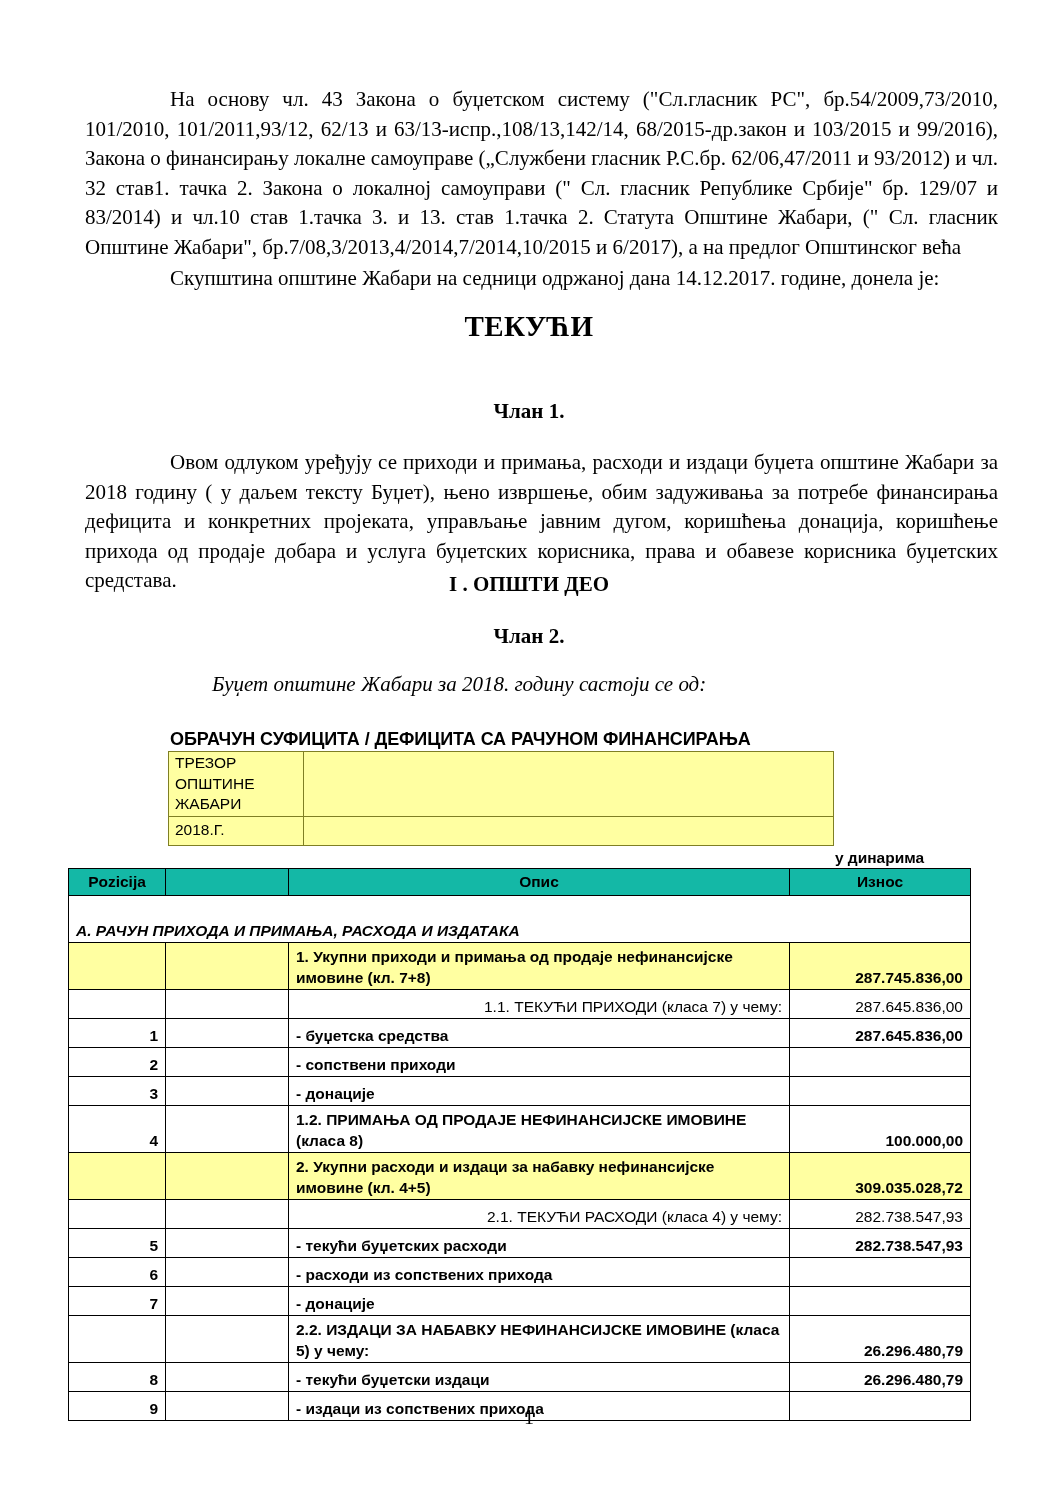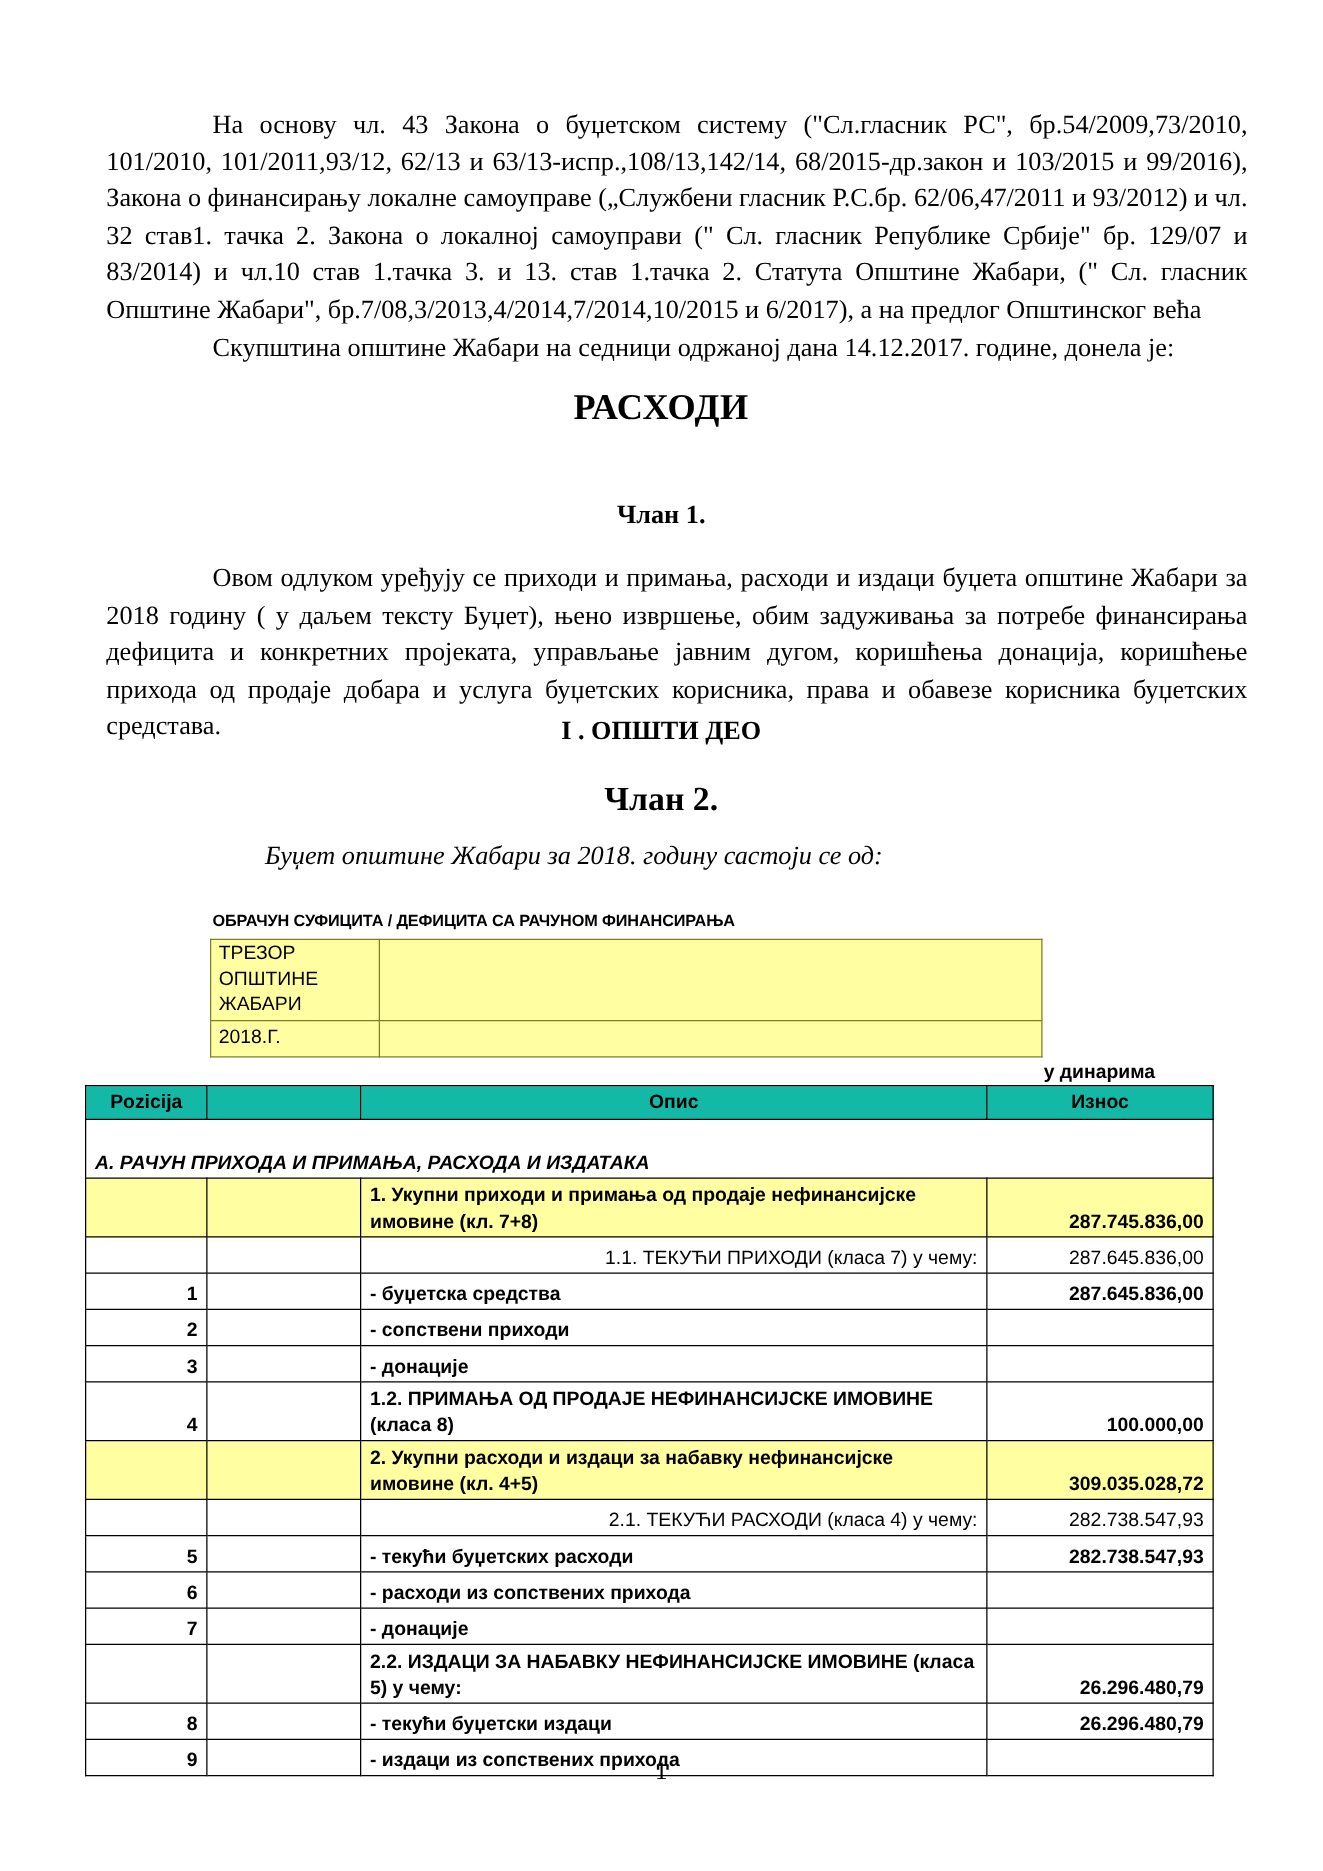--- a/index.html
+++ b/index.html
@@ -69,21 +69,21 @@
     font-size: 21px;
     font-weight: bold;
   }
   #general-part-heading {
     top: 572px;
     font-size: 21px;
     font-weight: bold;
   }
   #article2-label {
     top: 624px;
-    font-size: 27px;
+    font-size: 21px;
     font-weight: bold;
   }
 
   #budget-consists {
     position: absolute;
     top: 670px;
     left: 97px;
     width: 913px;
     font-family: "Liberation Serif", serif;
     font-size: 21px;
@@ -95,21 +95,21 @@
   
   .sheet {
     font-family: "Liberation Sans", sans-serif;
   }
 
   #surplus-heading {
     position: absolute;
     top: 729px;
     left: 170px;
     font-family: "Liberation Sans", sans-serif;
-    font-size: 13px;
+    font-size: 18px;
     font-weight: bold;
     letter-spacing: -0.1px;
     white-space: nowrap;
   }
 
   
   #treasury-box {
     position: absolute;
     top: 751px;
     left: 168px;
@@ -237,21 +237,21 @@
 <div class="page">
 
   <div class="prose" id="intro-block">
     <p>На основу чл. 43 Закона о буџетском систему ("Сл.гласник РС", бр.54/2009,73/2010, 101/2010, 101/2011,93/12, 62/13 и 63/13-испр.,108/13,142/14, 68/2015-др.закон и 103/2015 и 99/2016), Закона о финансирању локалне самоуправе („Службени гласник Р.С.бр. 62/06,47/2011 и 93/2012) и чл. 32 став1. тачка 2. Закона о локалној самоуправи (" Сл. гласник Републике Србије" бр. 129/07 и 83/2014) и чл.10 став 1.тачка 3. и 13. став 1.тачка 2. Статута Општине Жабари, (" Сл. гласник Општине Жабари", бр.7/08,3/2013,4/2014,7/2014,10/2015 и 6/2017), а на предлог Општинског већа</p>
   </div>
 
   <div class="prose" id="assembly-block">
     <p>Скупштина општине Жабари на седници одржаној дана  14.12.2017. године, донела  је:</p>
   </div>
 
-  <div class="center-line" id="decision-title-1">РАСХОДИ</div>
+  <div class="center-line" id="decision-title-1">ТЕКУЋИ</div>
 
   <div class="center-line" id="article1-label">Члан 1.</div>
   <div class="prose" id="article1-body">
     <p>Овом одлуком уређују се приходи и примања, расходи и издаци буџета општине Жабари за 2018 годину ( у даљем тексту Буџет), њено извршење, обим задуживања за потребе финансирања дефицита и конкретних пројеката, управљање јавним дугом, коришћења донација, коришћење прихода од продаје добара и услуга буџетских корисника, права и обавезе корисника буџетских средстава.</p>
   </div>
 
   <div class="center-line" id="general-part-heading">I . ОПШТИ ДЕО</div>
 
   <div class="center-line" id="article2-label">Члан 2.</div>
   <div id="budget-consists">Буџет општине Жабари за 2018. годину састоји се од:</div>

